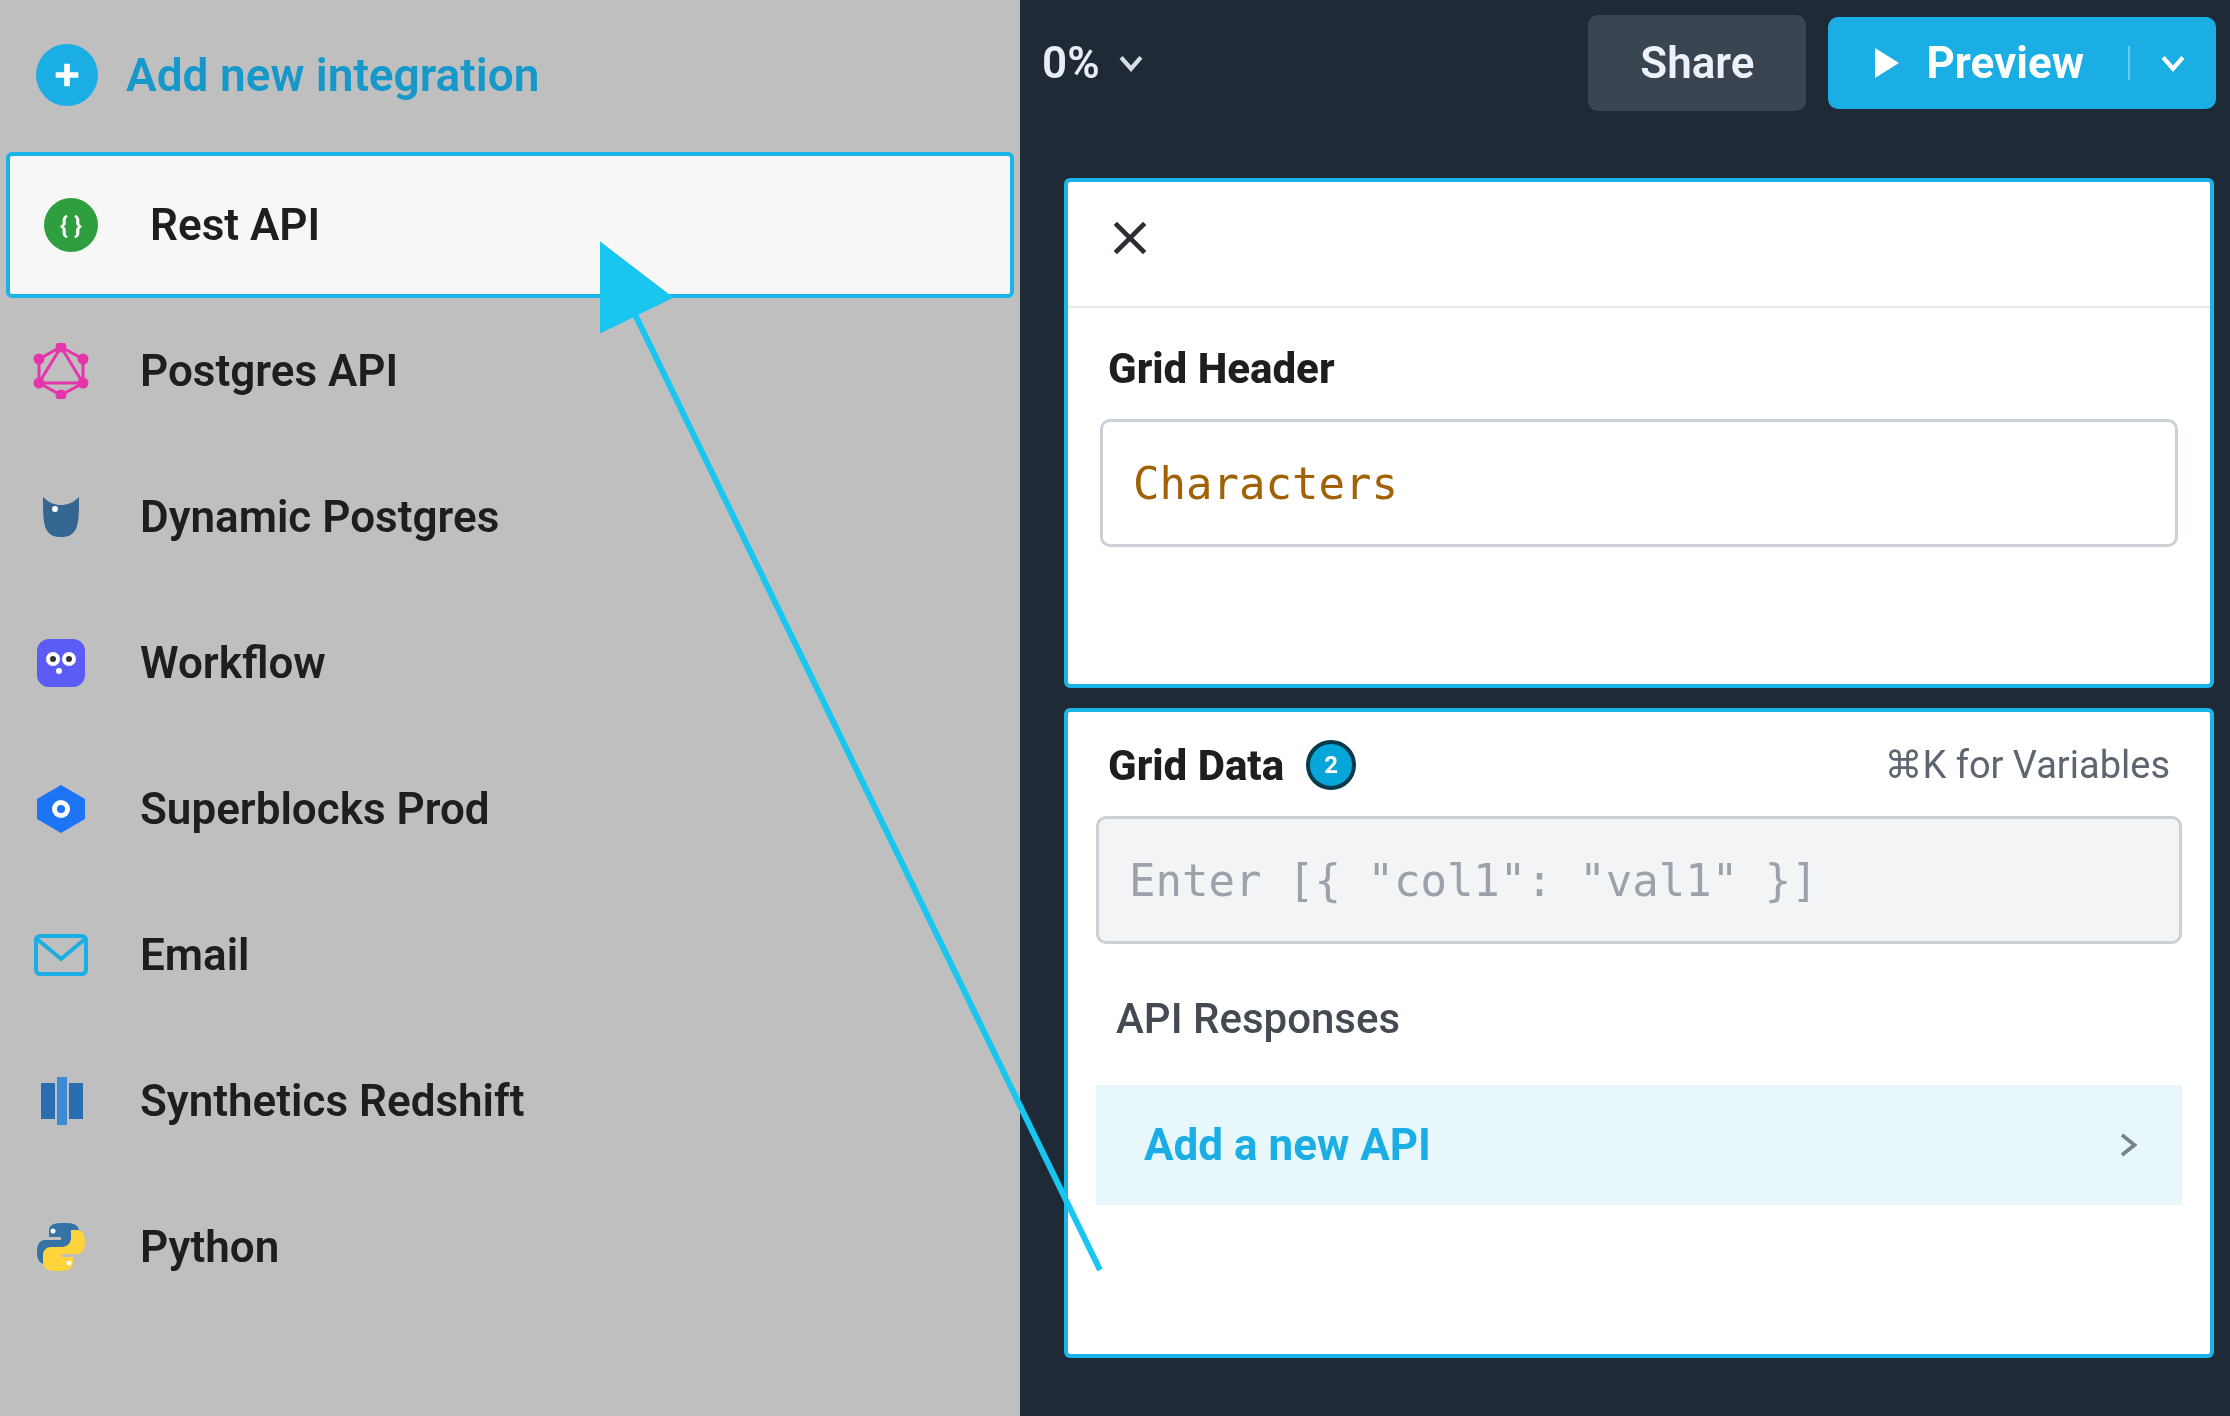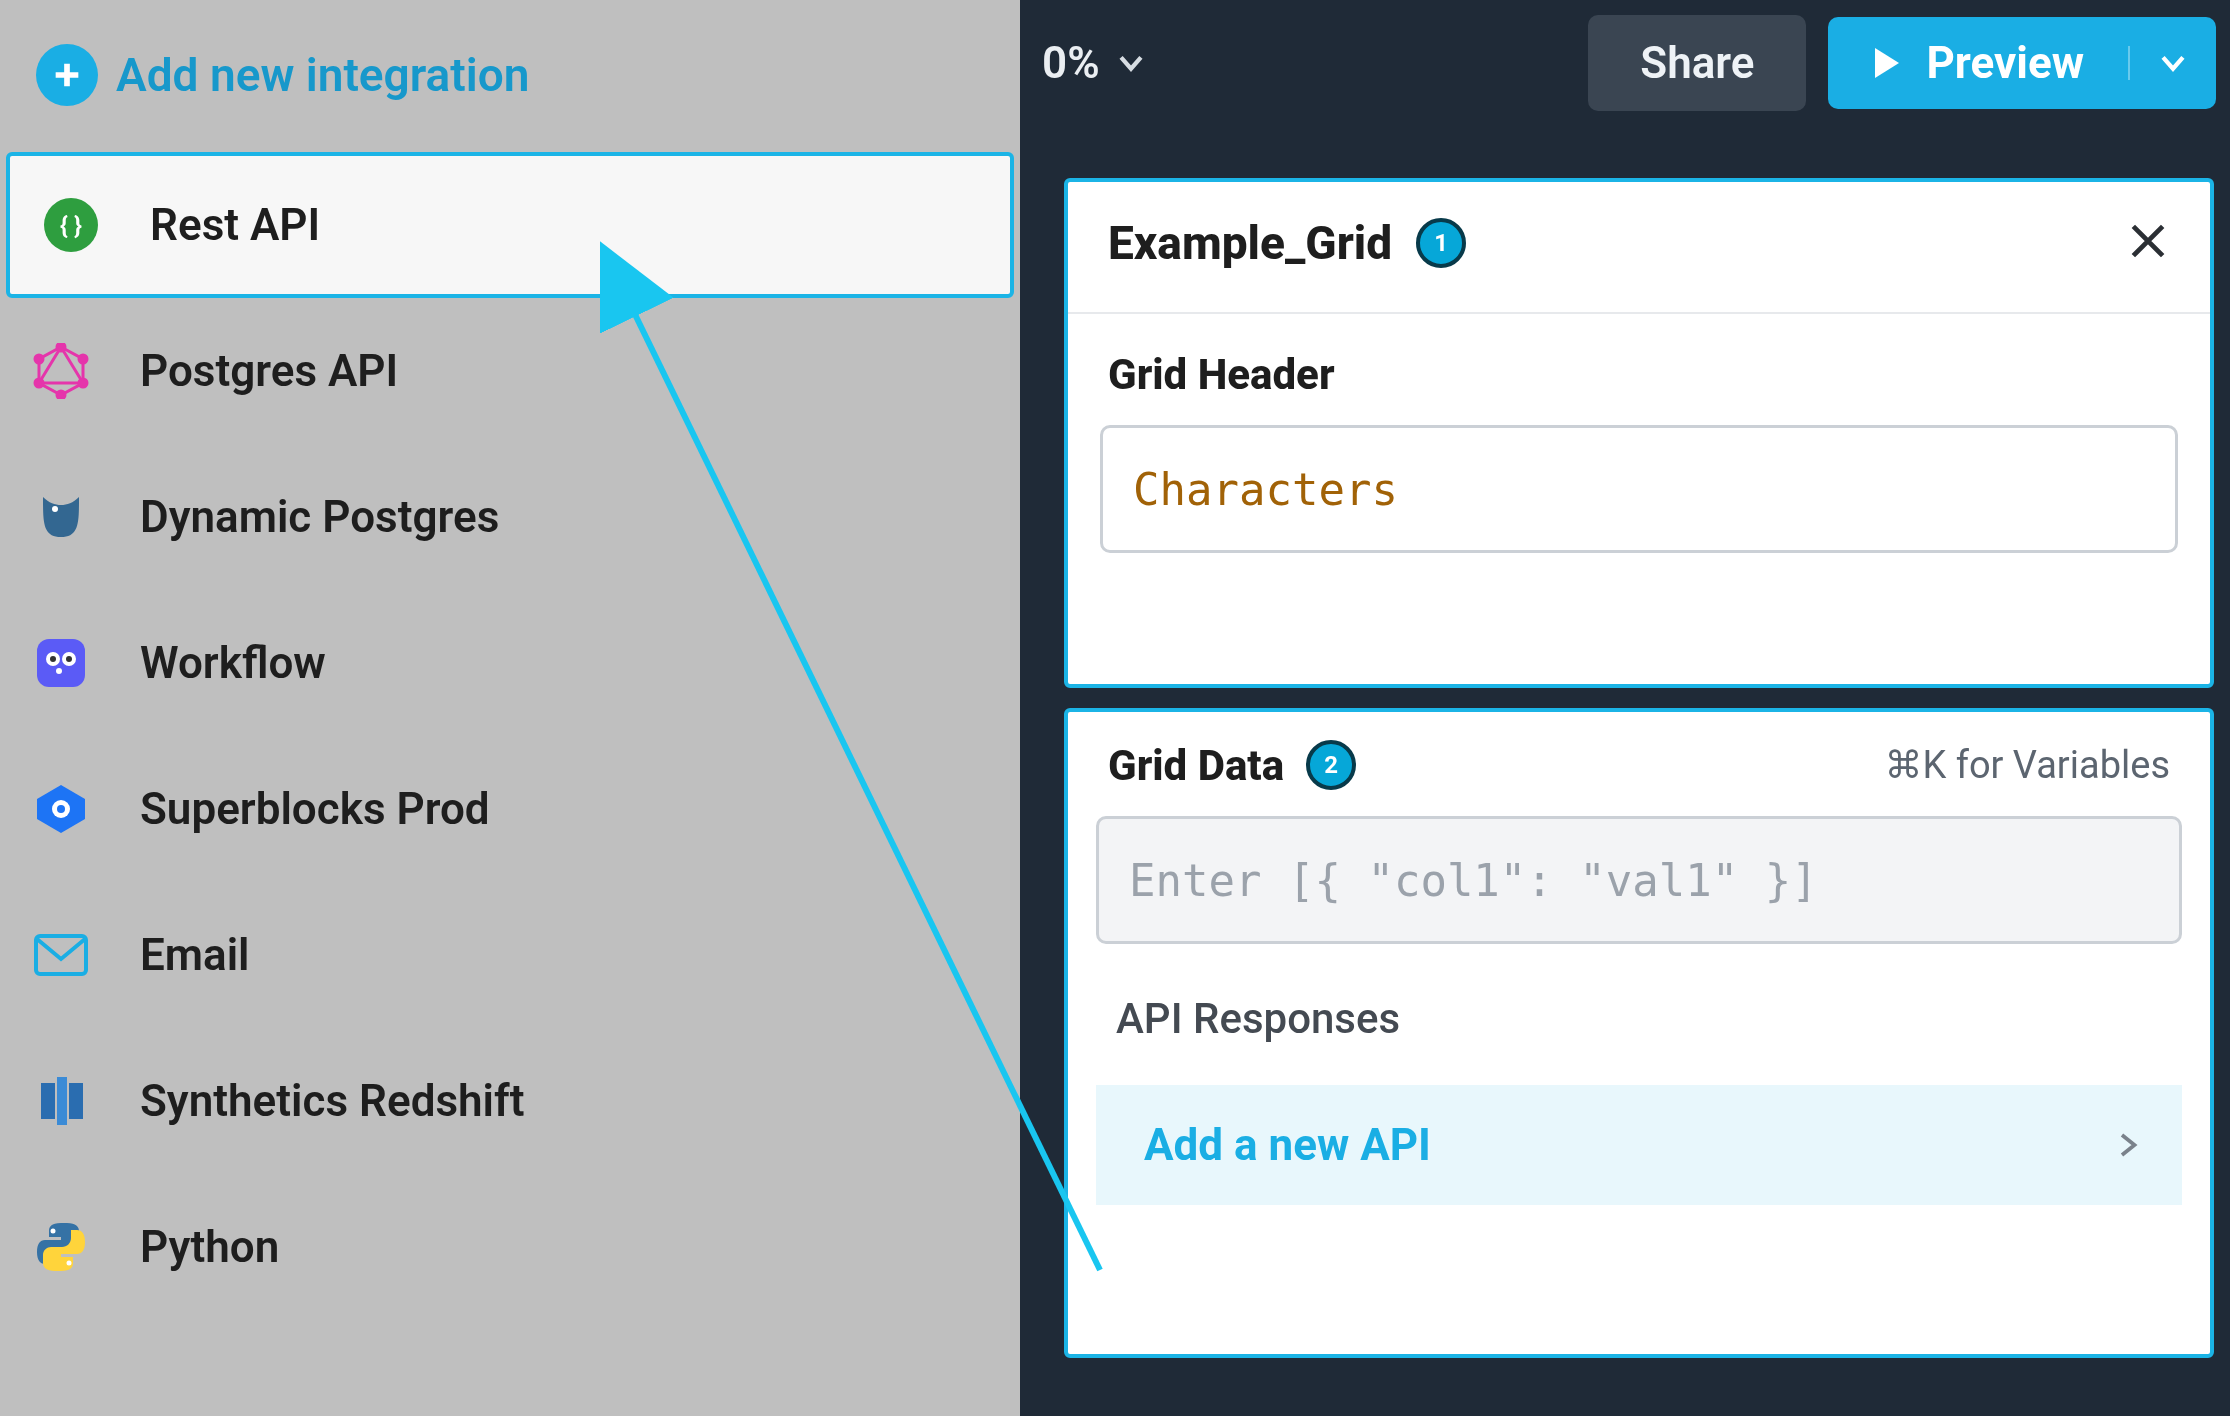--- a/index.html
+++ b/index.html
@@ -11,21 +11,21 @@
     position: absolute;
     left: 0; top: 0;
     width: 1020px;
     height: 100%;
     background: #bfbfbf;
     padding-top: 18px;
   }
   .add-integration {
     display: flex;
     align-items: center;
-    gap: 18px;
+    gap: 28px;
     padding: 26px 36px 46px 36px;
     cursor: pointer;
   }
   .plus-circle {
     width: 62px; height: 62px;
     border-radius: 50%;
     background: #1aaee4;
     display: flex; align-items: center; justify-content: center;
   }
   .plus-circle svg { width: 34px; height: 34px; stroke: #fff; stroke-width: 4; }
@@ -338,24 +338,20 @@
     <div class="preview-caret">
       <svg class="chevron-down" viewBox="0 0 24 24" fill="none" stroke="#fff" stroke-width="3">
           <path d="M5 8l7 8 7-8"></path>
         </svg>
     </div>
   </div>
 </div>
 
 <div class="panel panel1">
   <div class="panel-header">
-    <div class="panel-title-row">
-      <span class="panel-title">Example_Grid</span>
-      <span class="badge">1</span>
-    </div>
     <span class="panel-close">
       <svg width="44" height="44" viewBox="0 0 24 24" stroke="#2b2f34" stroke-width="2.6" fill="none">
           <path d="M4 4l16 16M20 4L4 20"></path>
         </svg>
     </span>
   </div>
   <div class="sect-label">Grid Header</div>
   <div class="text-input">
     <span>Characters</span>
   </div>

